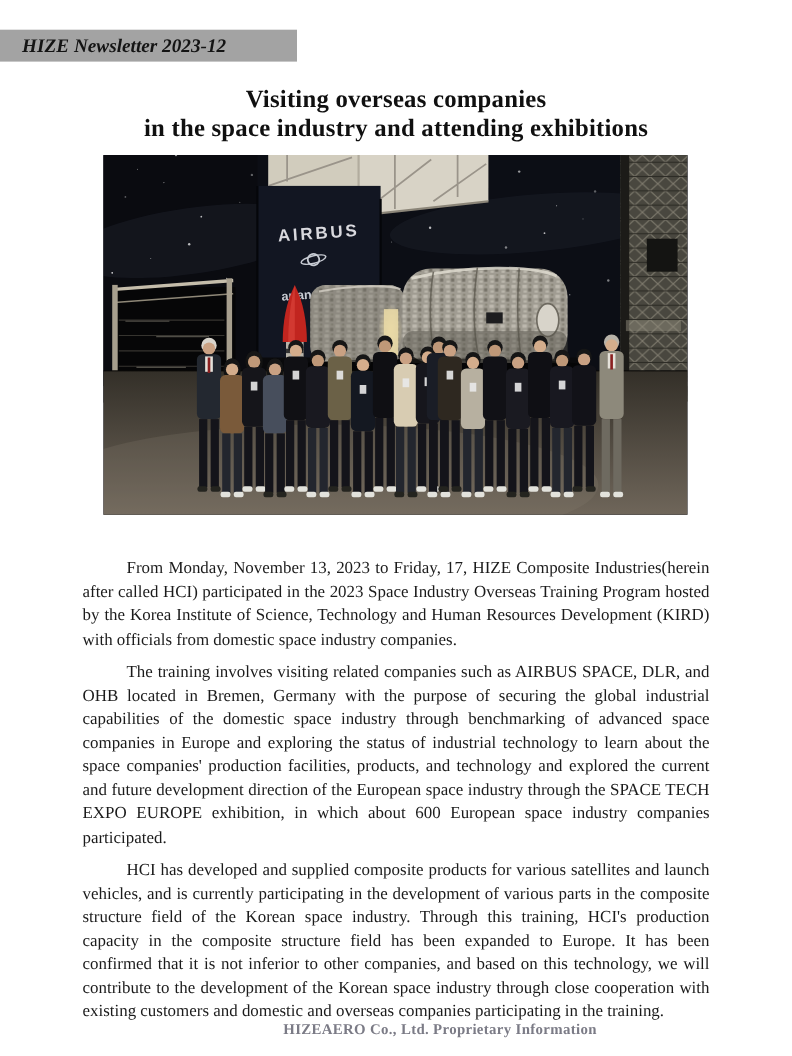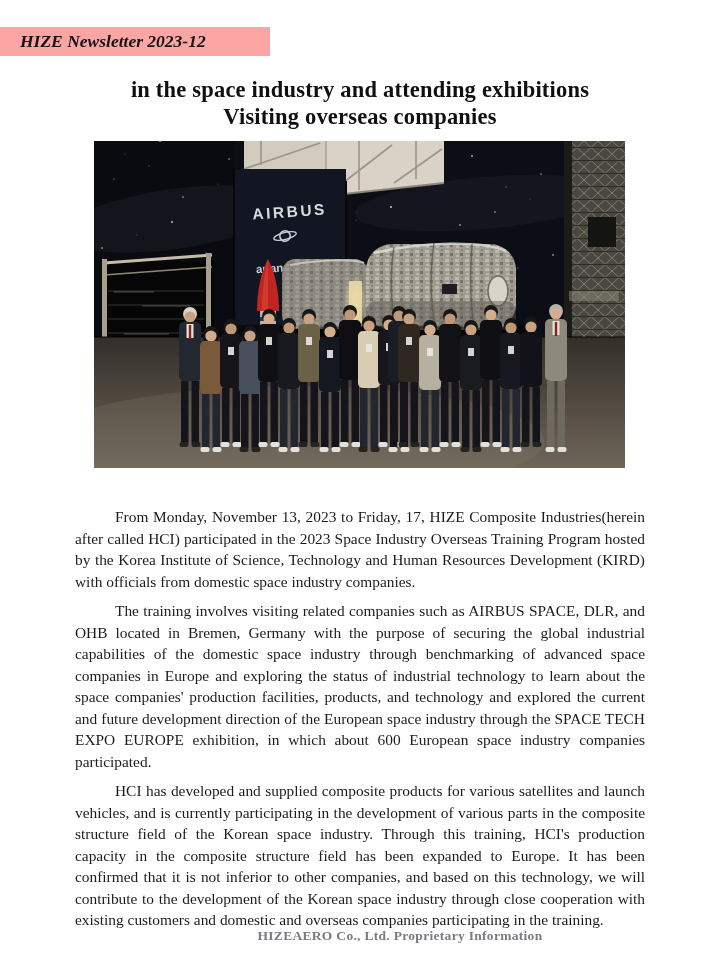--- a/index.html
+++ b/index.html
@@ -28,25 +28,25 @@
   }
   .bodytext p{margin:0 0 8px 0;text-indent:40px;}
   .footer{
     position:absolute;top:928px;left:0;width:720px;text-align:center;
     font-size:13.5px;font-weight:bold;color:#7b7b86;letter-spacing:.3px;
   }
 </style>
 </head>
 <body>
 
-<div class="badge" style="background: #fca5a5;">HIZE Newsletter 2023-12</div>
+<div class="badge" style="background: #a3a3a3;">HIZE Newsletter 2023-12</div>
 
 <div class="title">
+  <div>Visiting overseas companies</div>
   <div>in the space industry and attending exhibitions</div>
-  <div>Visiting overseas companies</div>
 </div>
 
 <figure class="photo" style="margin:0" aria-label="Group photo of training participants in front of AIRBUS / ArianeGroup space exhibit with foil-covered space modules in Bremen, Germany">
   <svg viewBox="0 0 531 327" xmlns="http://www.w3.org/2000/svg">
     <defs>
       <pattern id="foil" width="10" height="9" patternUnits="userSpaceOnUse">
         <rect width="10" height="9" fill="#a09c92"></rect>
         <rect x="1" y="1" width="4" height="3" fill="#c3bfb4" opacity=".85"></rect>
         <rect x="6" y="4" width="3" height="3" fill="#767268"></rect>
         <rect x="2" y="6" width="3" height="2" fill="#cdc9be" opacity=".6"></rect>

